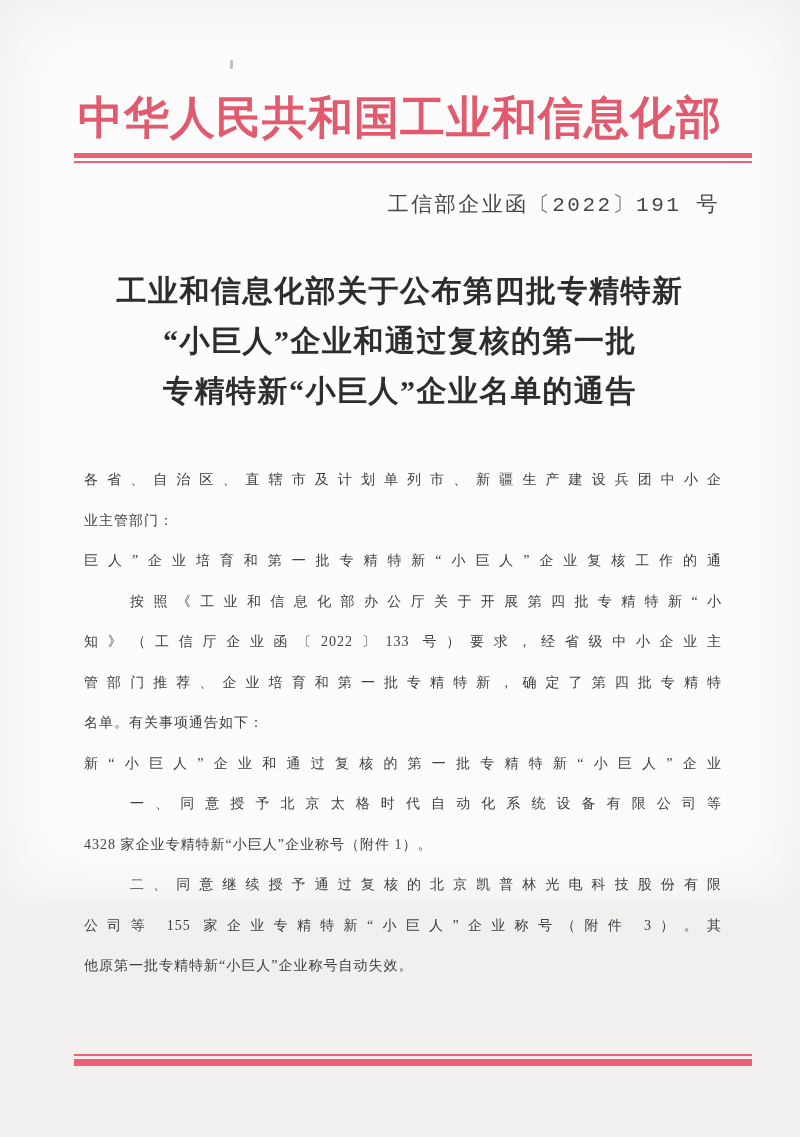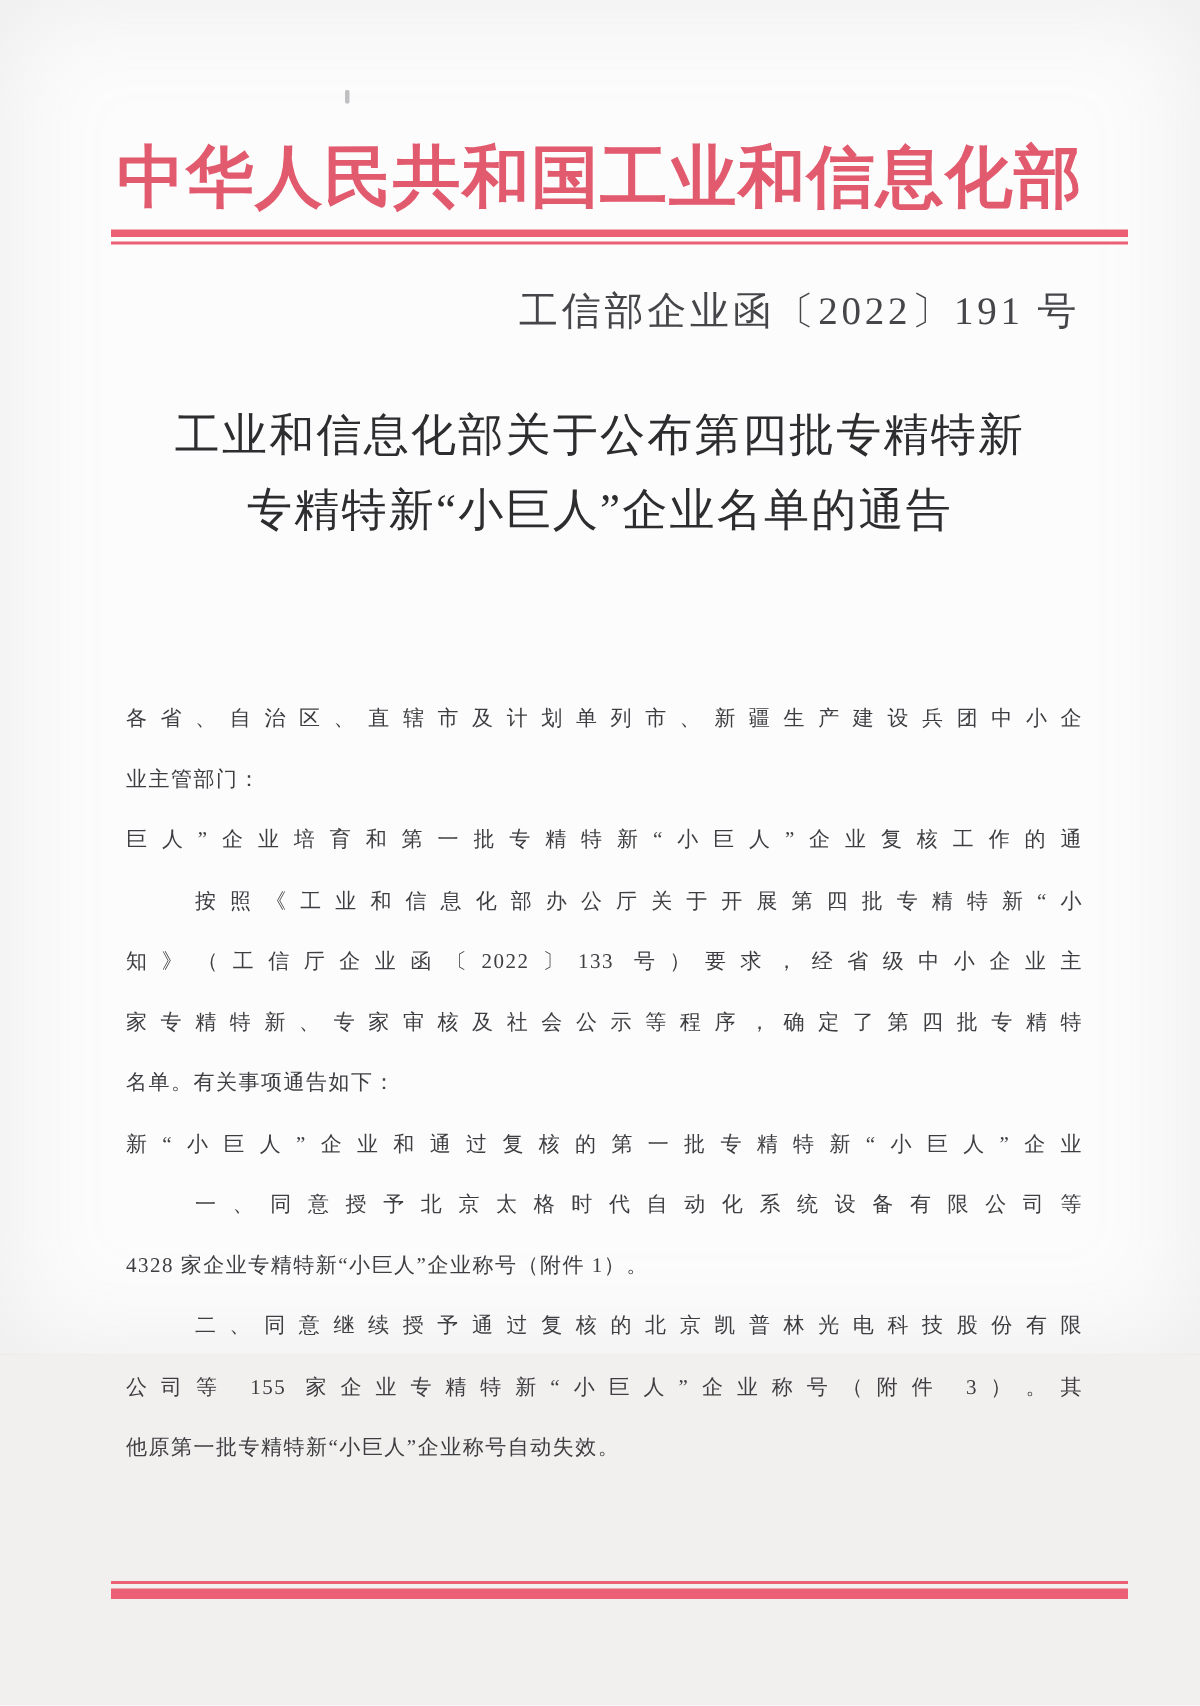--- a/index.html
+++ b/index.html
@@ -32,32 +32,33 @@
   .rule-head {
     position: absolute;
     top: 153px; left: 74px; width: 678px;
   }
   .rule-head .bar-thick { height: 5px; background: var(--rule-red, #eb6075); }
   .rule-head .bar-gap   { height: 3px; }
   .rule-head .bar-thin  { height: 2px; background: var(--rule-red, #eb6075); }
   .doc-no {
     position: absolute;
     top: 190px; right: 80px;
-    font-size: 26px;
+    font-size: 21px;
     letter-spacing: 2.5px;
     color: #46464a;
     white-space: nowrap;
+    font-family: Liberation Mono, monospace;
   }
   
   .title {
     position: absolute;
     top: 266px; left: 0; right: 0;
     text-align: center;
     font-size: 30px;
-    font-weight: normal;
+    font-weight: bold;
     line-height: 50px;
     letter-spacing: 1.5px;
     color: var(--title-text, #2d2d30);
   }
   
   .body-text {
     position: absolute;
     top: 460px; left: 84px; width: 638px;
     font-size: 14px;
     line-height: 40.5px;
@@ -95,30 +96,31 @@
   <div class="rule-head">
     <div class="bar-thick"></div>
     <div class="bar-gap"></div>
     <div class="bar-thin"></div>
   </div>
 
   <div class="doc-no">工信部企业函〔2022〕191 号</div>
 
   <div class="title">
     <div>工业和信息化部关于公布第四批专精特新</div>
+    <div>“小巨人”企业和通过复核的第一批</div>
     <div>专精特新“小巨人”企业名单的通告</div>
   </div>
 
   <div class="body-text">
     <div class="ln fill">各省、自治区、直辖市及计划单列市、新疆生产建设兵团中小企</div>
     <div class="ln">业主管部门：</div>
     <div class="ln fill">巨人”企业培育和第一批专精特新“小巨人”企业复核工作的通</div>
     <div class="ln fill ind">按照《工业和信息化部办公厅关于开展第四批专精特新“小</div>
     <div class="ln fill">知》（工信厅企业函〔2022〕133 号）要求，经省级中小企业主</div>
-    <div class="ln fill">家专精特新、专家审核及社会公示等程序，确定了第四批专精特</div>
+    <div class="ln fill">管部门推荐、企业培育和第一批专精特新，确定了第四批专精特</div>
     <div class="ln">名单。有关事项通告如下：</div>
     <div class="ln fill">新“小巨人”企业和通过复核的第一批专精特新“小巨人”企业</div>
     <div class="ln fill ind">一、同意授予北京太格时代自动化系统设备有限公司等</div>
     <div class="ln">4328 家企业专精特新“小巨人”企业称号（附件 1）。</div>
     <div class="ln fill ind">二、同意继续授予通过复核的北京凯普林光电科技股份有限</div>
     <div class="ln fill">公司等 155 家企业专精特新“小巨人”企业称号（附件 3）。其</div>
     <div class="ln">他原第一批专精特新“小巨人”企业称号自动失效。</div>
   </div>
 
   <div class="rule-foot">

